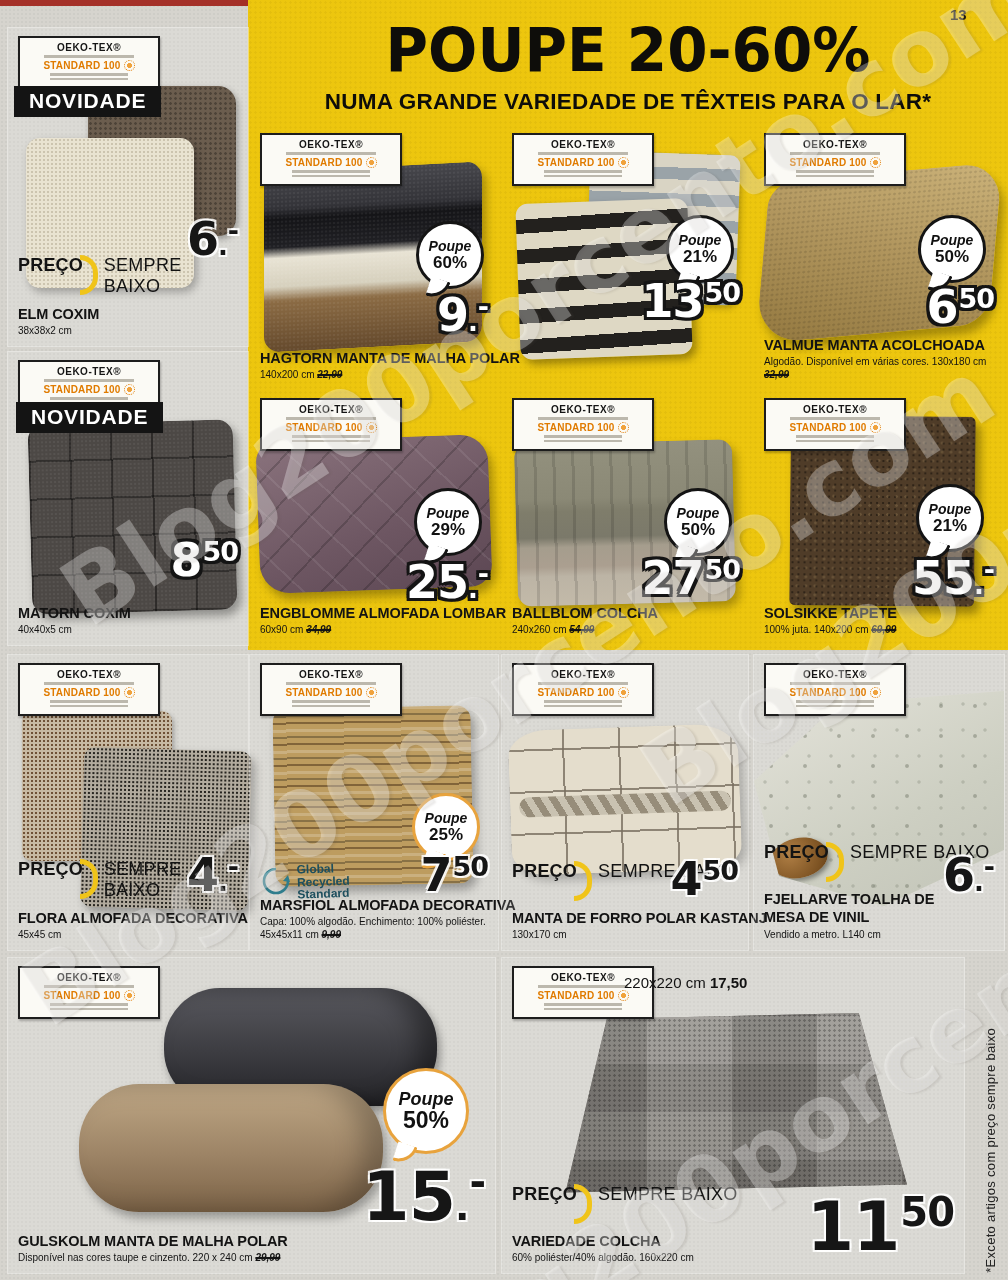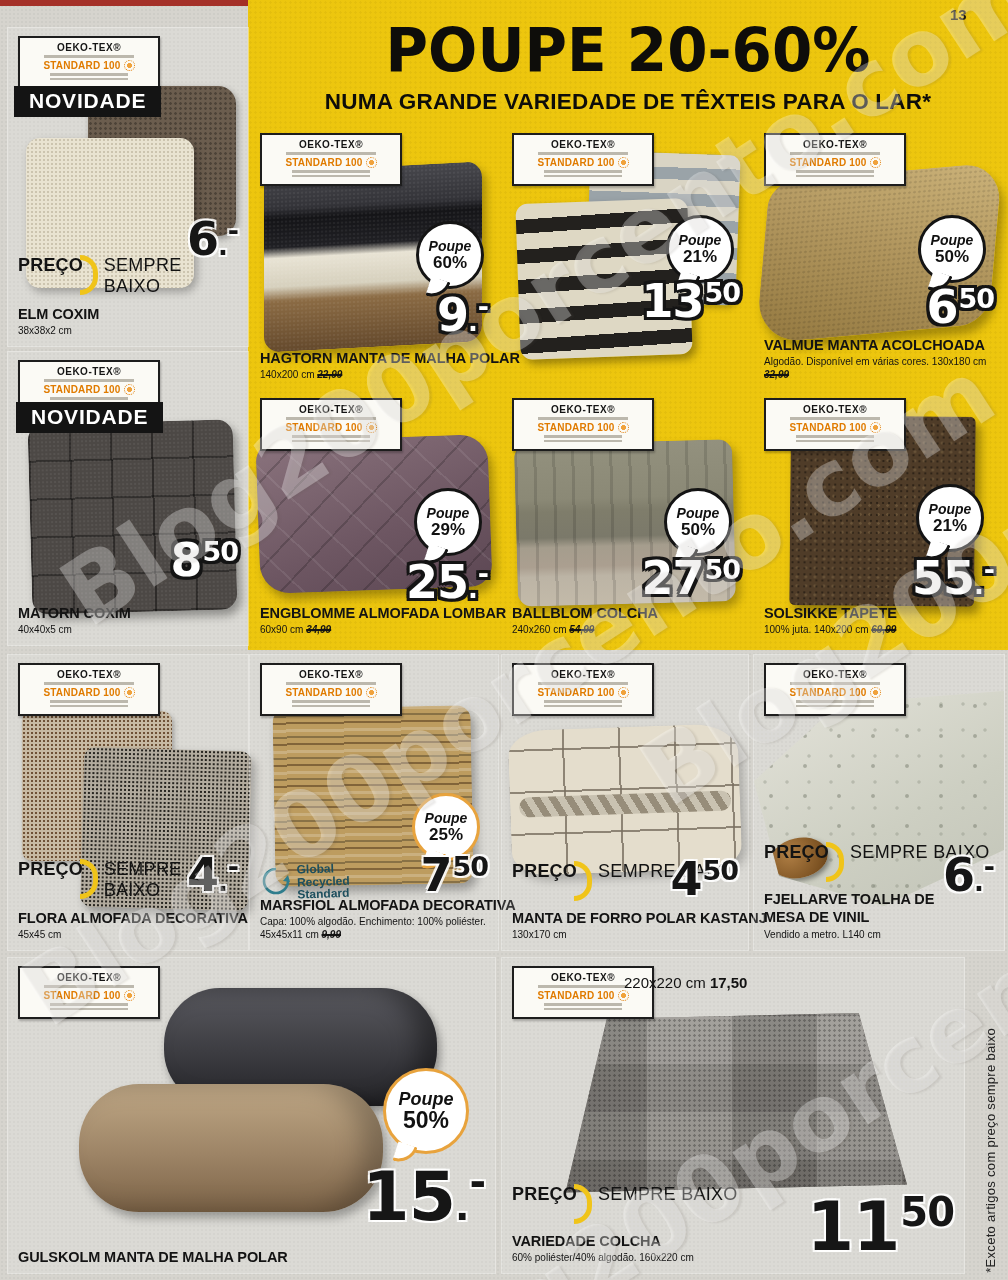--- a/index.html
+++ b/index.html
@@ -558,20 +558,21 @@
       <span class="b-pct">50%</span>
       <span class="b-tail"></span>
     </div>
     <div class="price dark big" style="bottom: 42px;">
       <span class="p-int">15</span><span class="p-dot">.</span><span class="p-dec">-</span>
     </div>
 
     <div class="pb">
 
       <div class="pname">GULSKOLM MANTA DE MALHA POLAR</div>
+      <div class="pdesc"><span class="d-plain">Disponível nas cores taupe e cinzento. 220 x 240 cm</span> <s class="d-old">29,99</s></div>
     </div>
   </div>
       <div class="card gray" style="left: 502px; top: 958px; width: 462px; height: 315px;">
     <div class="oeko">
       <div class="oeko-t">OEKO-TEX®</div>
       <div class="oeko-bar"></div>
       <div class="oeko-std">
         <span class="std-txt">STANDARD 100</span>
         <span class="oeko-sun"></span>
       </div>

